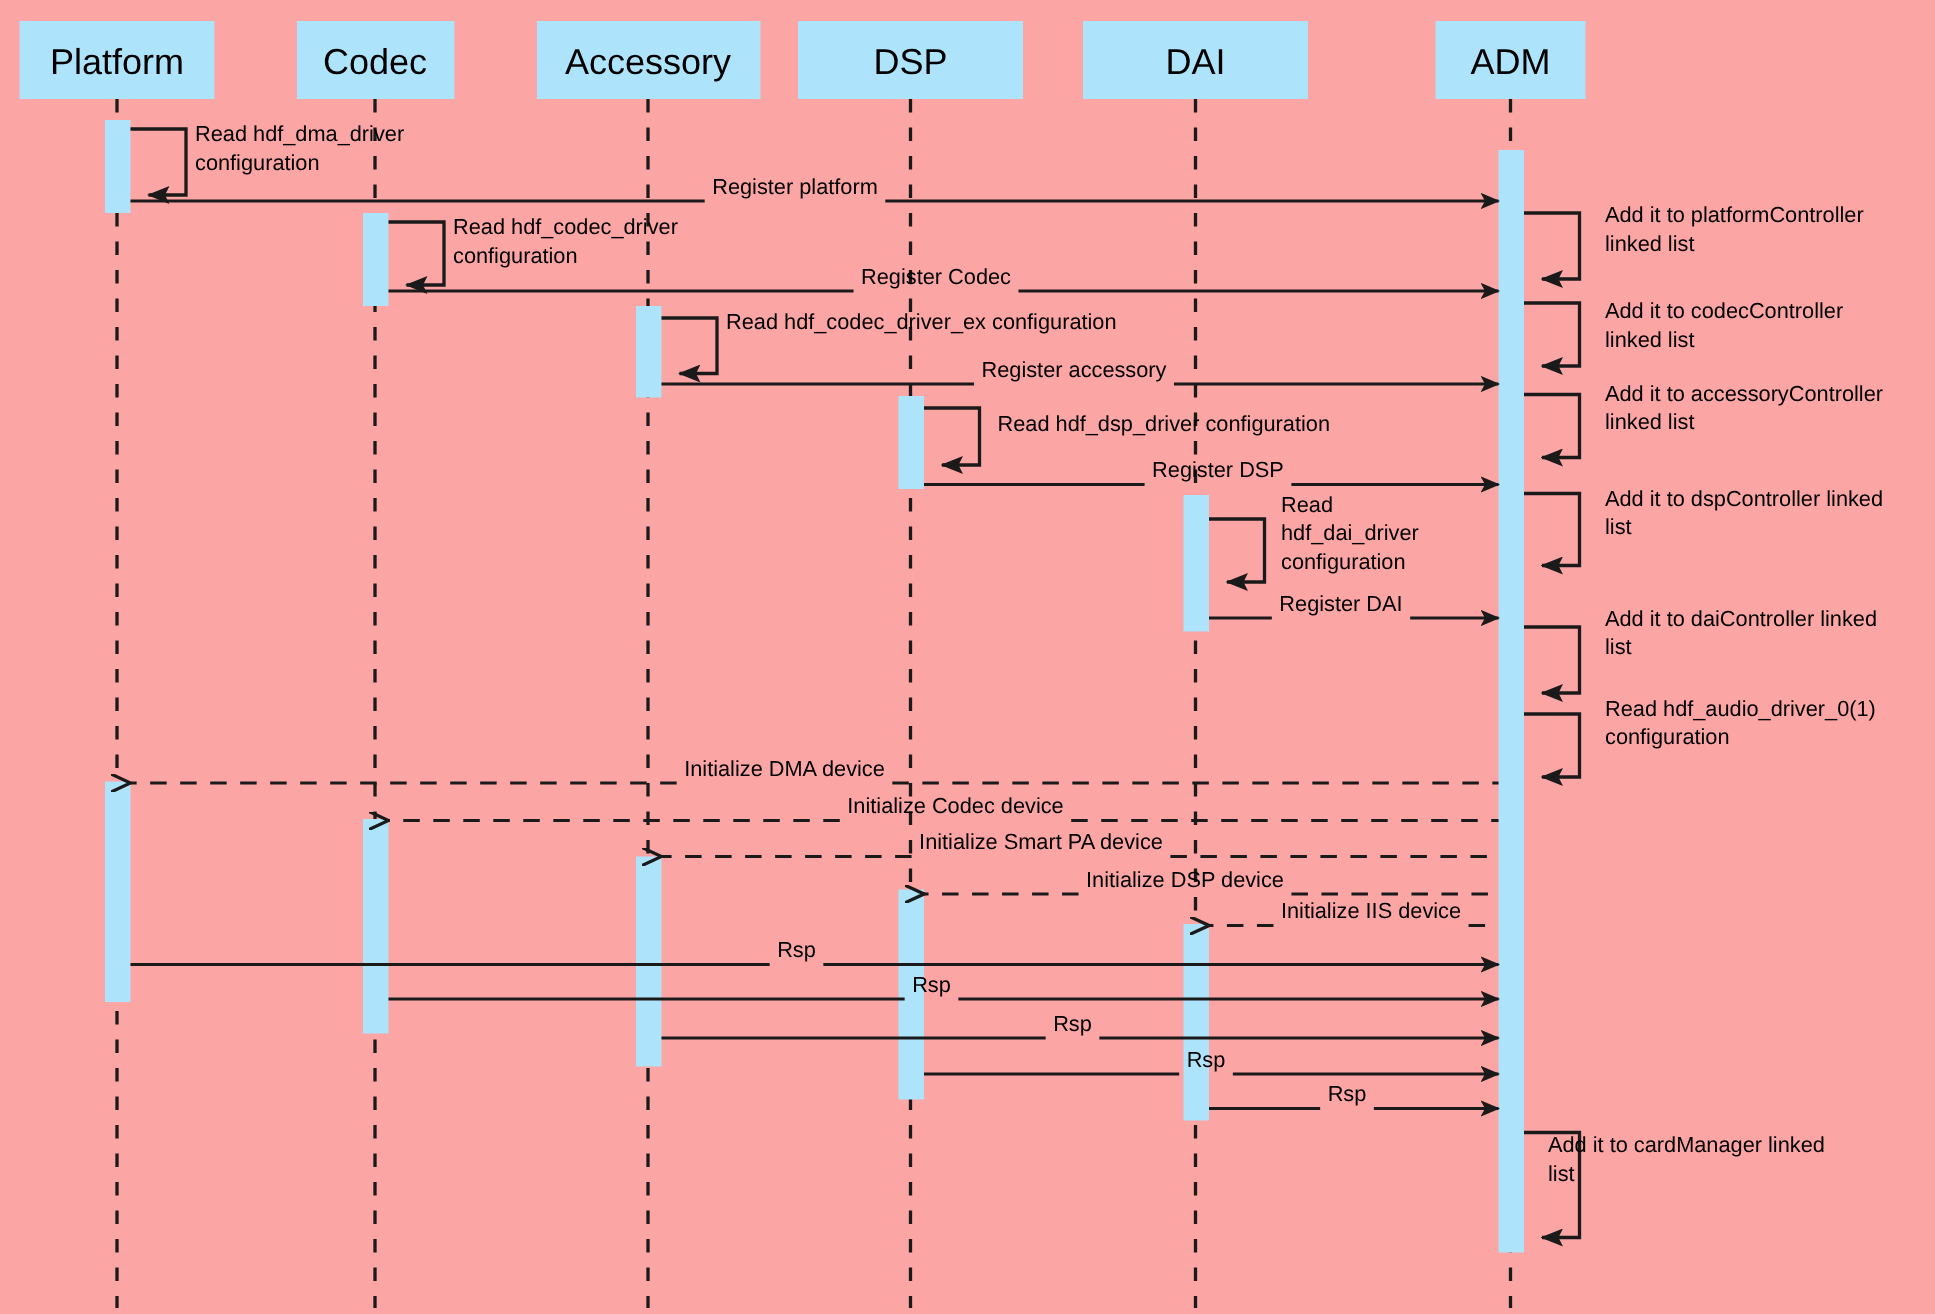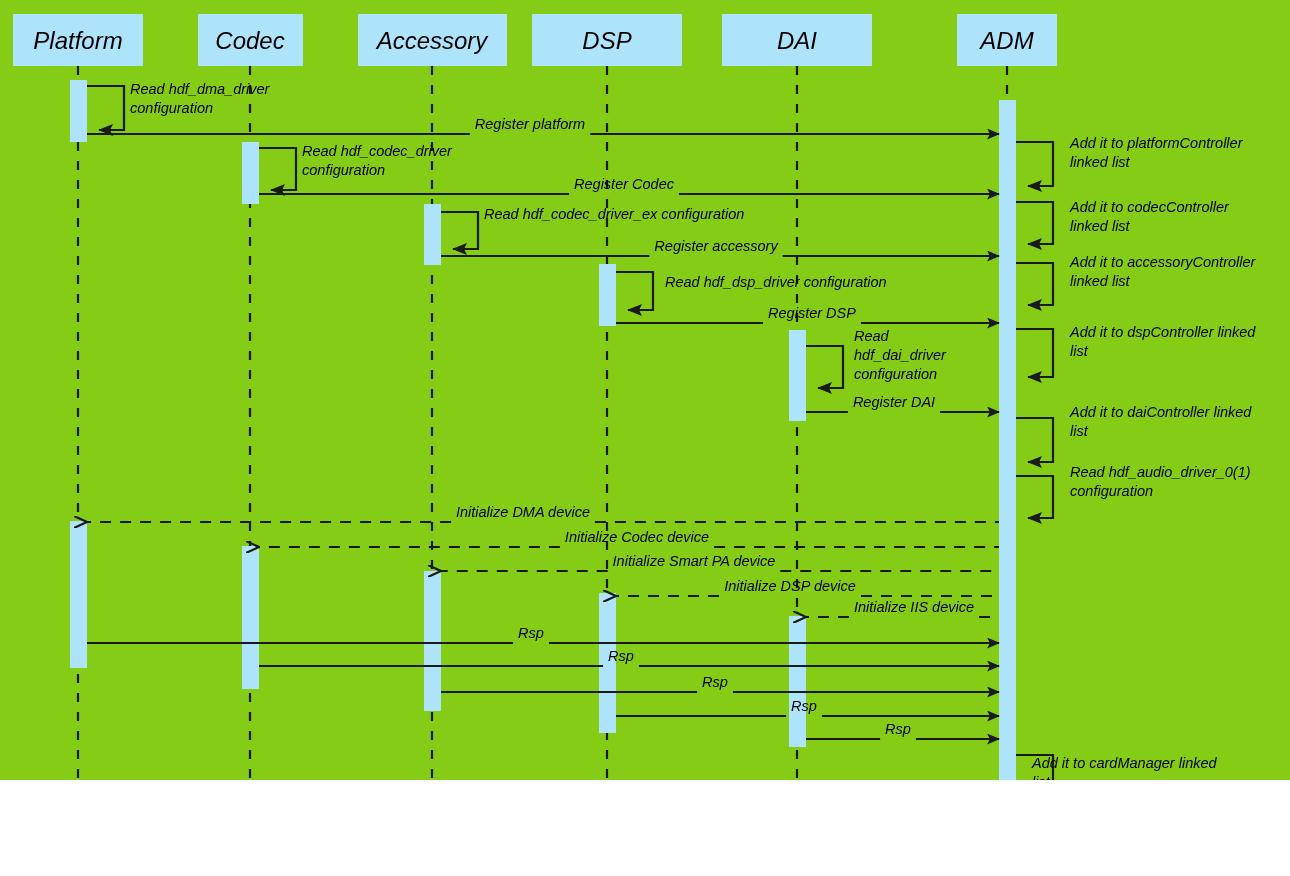--- a/index.html
+++ b/index.html
@@ -1,17 +1,17 @@
 <!DOCTYPE html>
 <html><head>
 <meta charset="utf-8">
 <style>
   html,body{margin:0;padding:0;background:#ffffff;}
   body{font-family:"Liberation Sans",sans-serif;}
-  #stage{position:relative;width:1290px;height:780px;background:#84cc16;overflow:hidden;font-style:italic;}
+  #stage{position:relative;width:1290px;height:876px;background:#fca5a5;overflow:hidden;}
   #diagram{position:absolute;left:0;top:0;width:1290px;height:876px;}
   .lbl{font-family:"Liberation Sans",sans-serif;font-size:14.5px;fill:#000;}
   .hdr-lbl{font-family:"Liberation Sans",sans-serif;font-size:24px;fill:#000;}
   .note-lbl{font-family:"Liberation Sans",sans-serif;font-size:14.5px;fill:#000;}
 </style>
 </head>
 <body>
 
 <div id="stage">
   <svg id="diagram" viewBox="0 0 1290 876" xmlns="http://www.w3.org/2000/svg">

